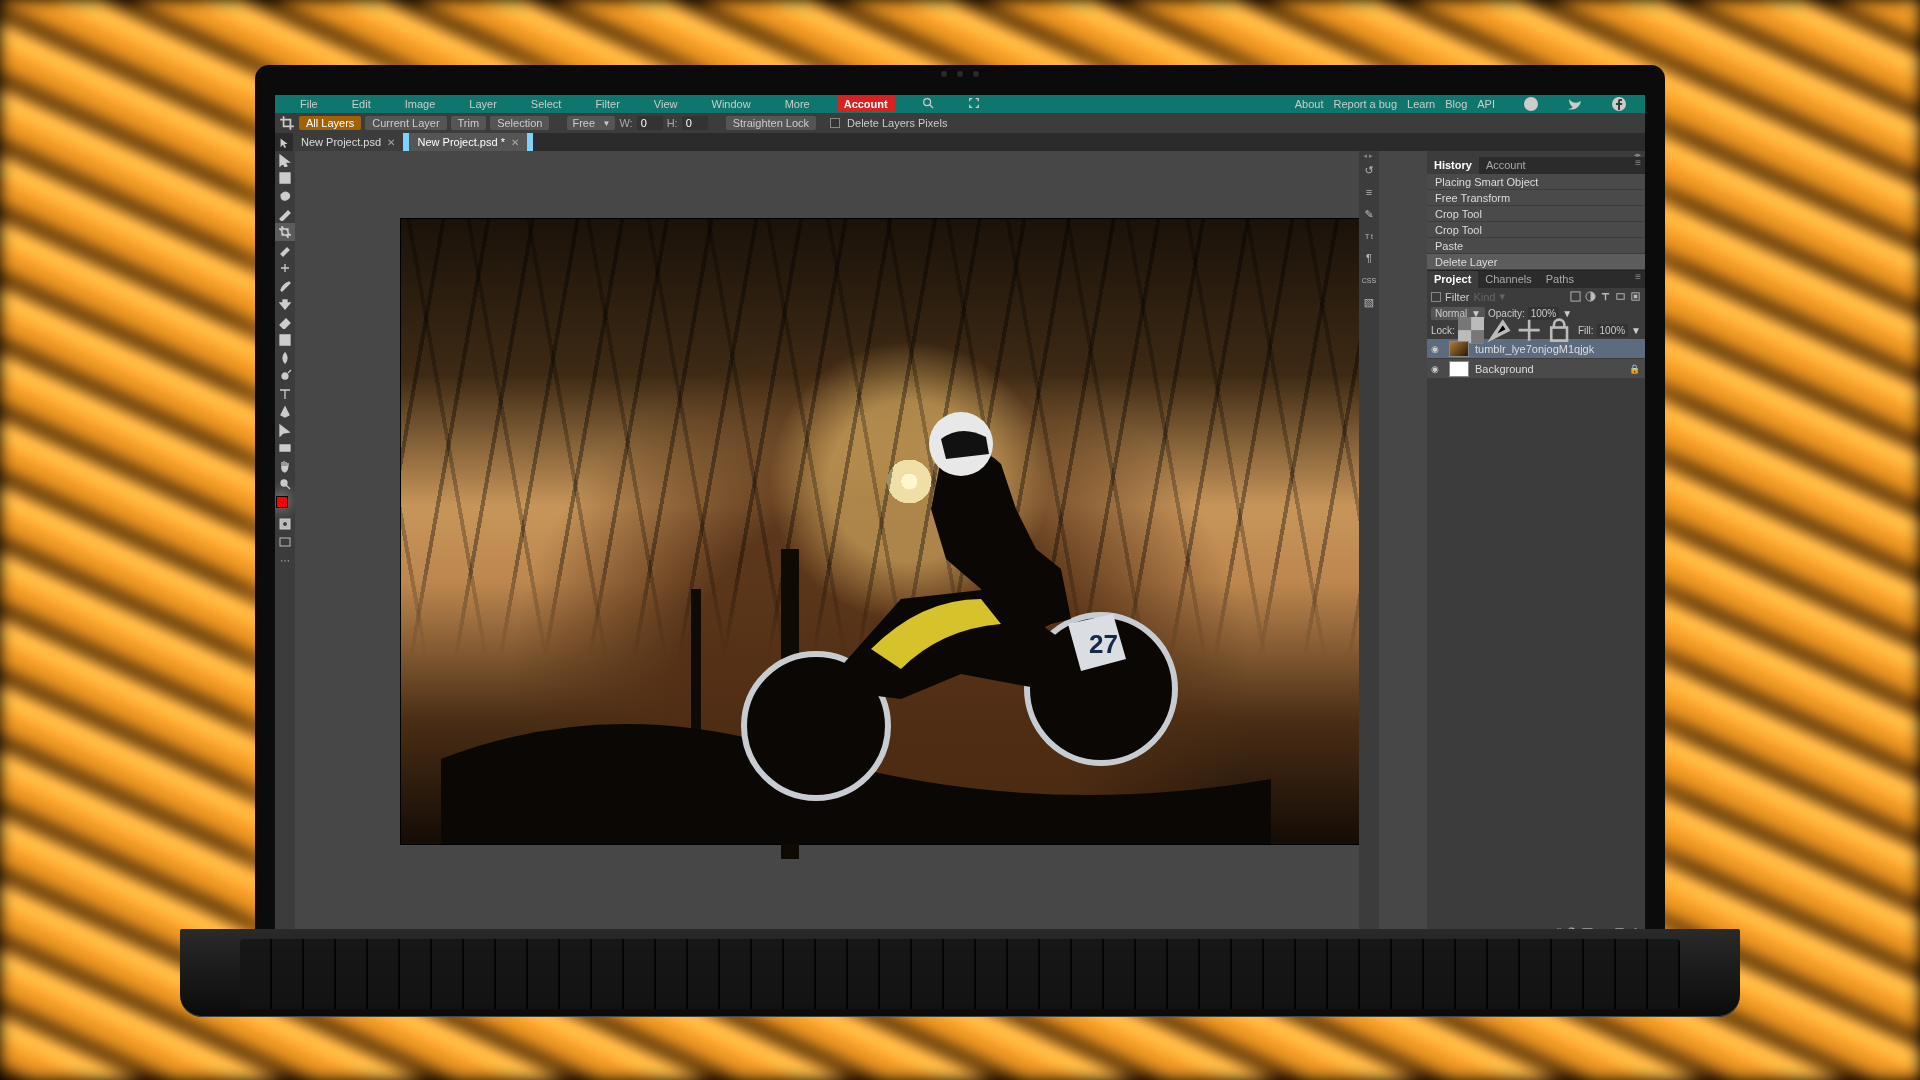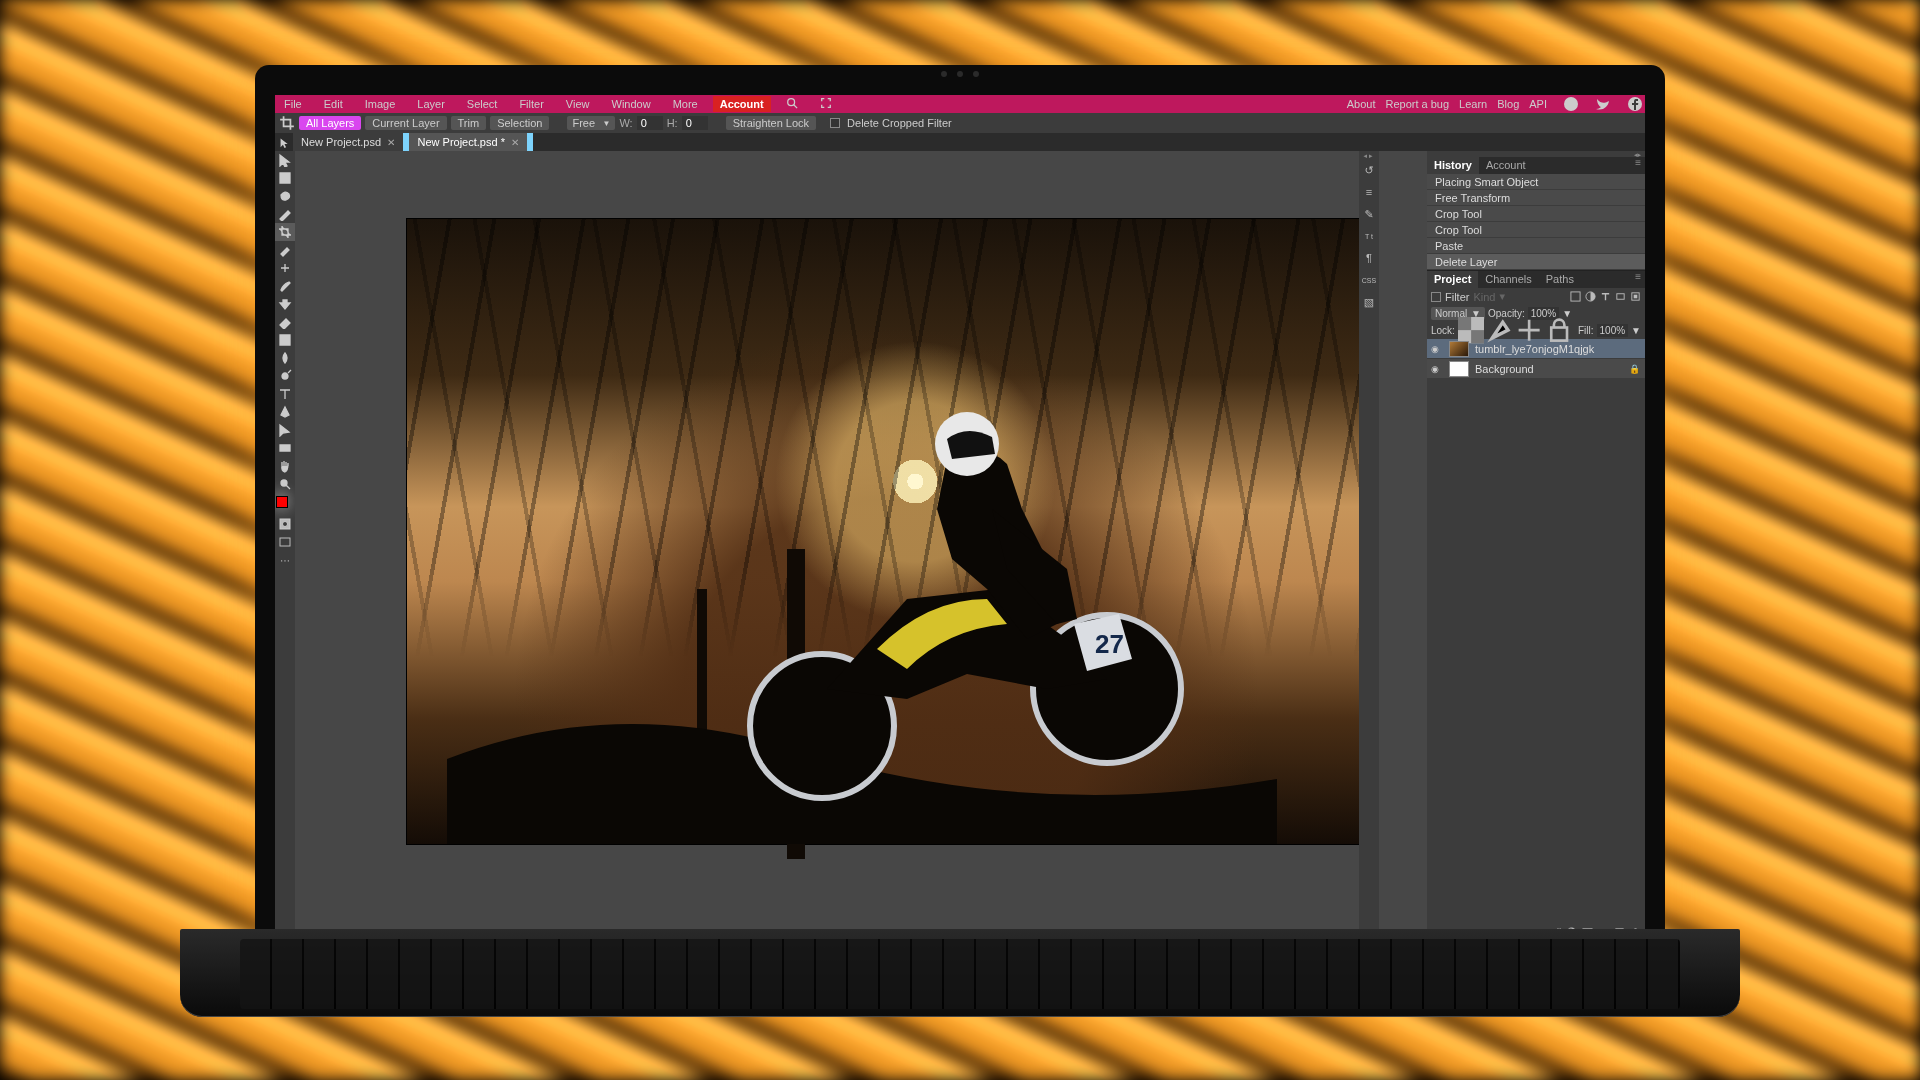--- a/index.html
+++ b/index.html
@@ -21,31 +21,31 @@
     background:#0b0b0b; border-radius:14px; padding:24px 20px 20px;
     box-shadow:0 0 40px rgba(255,160,40,.35);
   }
   .camera-bar { position:absolute; top:6px; left:50%; transform:translateX(-50%); display:flex; gap:10px; }
   .cam-dot { width:6px;height:6px;border-radius:50%;background:#2a2a2a; }
   .app {
     position:absolute; left:20px; right:20px; top:30px; bottom:20px;
     background:#474747; color:#ccc; font-size:12px; overflow:hidden;
   }
   
-  .menubar { height:18px; background:#be185d; display:flex; align-items:center; padding:0 2px; gap:8px; font-size:11px; }
+  .menubar { height:18px; background:#0f766e; display:flex; align-items:center; padding:0 18px; gap:20px; font-size:11px; }
   .menubar .menu { padding:2px 7px; cursor:default; }
   .menubar .menu.hl { background:#d92121; color:#fff; font-weight:bold; }
   .menubar .spacer { flex:1; }
   .menubar .right a { color:#ccc; margin-left:10px; font-size:11px; }
   .menubar .icon16 { width:16px; height:16px; fill:#ccc; margin-left:8px; }
   
   .optbar { height:20px; background:#3c3c3c; display:flex; align-items:center; padding:0 4px; gap:4px; font-size:11px; }
   .optbar .ic { width:16px;height:16px; display:flex;align-items:center;justify-content:center; }
   .optbar .btn { background:#555; padding:1px 7px; border-radius:2px; }
-  .optbar .btn.act { background:#d946ef; color:#fff; }
+  .optbar .btn.act { background:#a16207; color:#fff; }
   .optbar .sel { background:#555; padding:1px 5px; min-width:48px; display:flex; justify-content:space-between; align-items:center; border-radius:2px;}
   .optbar .tri { font-size:8px; }
   .optbar .lab { color:#aaa; }
   .optbar .num { background:#333; color:#fff; padding:1px 4px; min-width:26px; }
   .optbar .chk { width:10px;height:10px;border:1px solid #888;background:#333;margin-right:3px;display:inline-block; }
   
   .tabbar { height:18px; background:#2b2b2b; display:flex; align-items:stretch; font-size:11px; }
   .tabbar .cursor { width:18px; display:flex;align-items:center;justify-content:center; }
   .tabbar .tab { display:flex;align-items:center; background:#3c3c3c; color:#ddd; padding:0 8px; gap:6px; border-right:6px solid #7dd3fc; }
   .tabbar .tab.active { background:#555; color:#fff; }
@@ -56,21 +56,21 @@
   .tool { width:20px;height:18px; display:flex;align-items:center;justify-content:center; color:#bbb; font-size:12px;}
   .tool.sel { background:#5b5b5b; }
   .tool svg { width:14px;height:14px; fill:#ccc; stroke:#ccc; }
   .swatch {
     width:20px;height:20px;position:relative;margin-top:2px;
   }
   .swatch .fg{position:absolute;left:1px;top:1px;width:12px;height:12px;background:#ff0000;border:1px solid #000;}
   .swatch .bg{position:absolute;right:1px;bottom:1px;width:12px;height:12px;background:#fff;border:1px solid #000;}
   .canvas-area { flex:1; background:#474747; position:relative; overflow:hidden; }
   .canvas {
-    position:absolute; left:112px; top:68px; width:959px; height:625px;
+    position:absolute; left:106px; top:68px; width:959px; height:625px;
     background:
       radial-gradient(circle at 53% 42%, #fff7d0 0 8px, rgba(255,240,180,.9) 8px 22px, rgba(255,210,120,.5) 22px 80px, rgba(0,0,0,0) 140px),
       radial-gradient(ellipse at 50% 78%, rgba(80,45,20,.9) 0 30%, rgba(50,30,15,0) 55%),
       linear-gradient(180deg,#1a120a 0%, #3e2a14 25%, #c7955a 46%, #bd874f 58%, #4a2e15 80%, #140c06 100%);
     box-shadow:0 0 0 1px #000;
   }
   
   .trees, .trees::before, .trees::after {pointer-events:none;}
   .trees {
     position:absolute; inset:0;
@@ -199,21 +199,21 @@
             <span class="tri">▼</span>
           </span>
         <span class="lab">W:</span>
         <span class="num">0</span>
         <span class="lab">H:</span>
         <span class="num">0</span>
         <span style="width:10px"></span>
         <span class="btn">Straighten Lock</span>
         <span style="width:6px"></span>
         <span class="chk"></span>
-        <span>Delete Cropped Filter</span>
+        <span>Delete Layers Pixels</span>
       </div>
 
       <div class="tabbar">
         <span class="cursor">
           <svg viewBox="0 0 14 14" width="11" height="11" fill="#ccc">
               <path d="M2 2 L2 13 L5 10 L7 14 L9 13 L7 9 L11 9 Z"></path>
             </svg>
         </span>
         <span class="tab">
             <span>New Project.psd</span>

